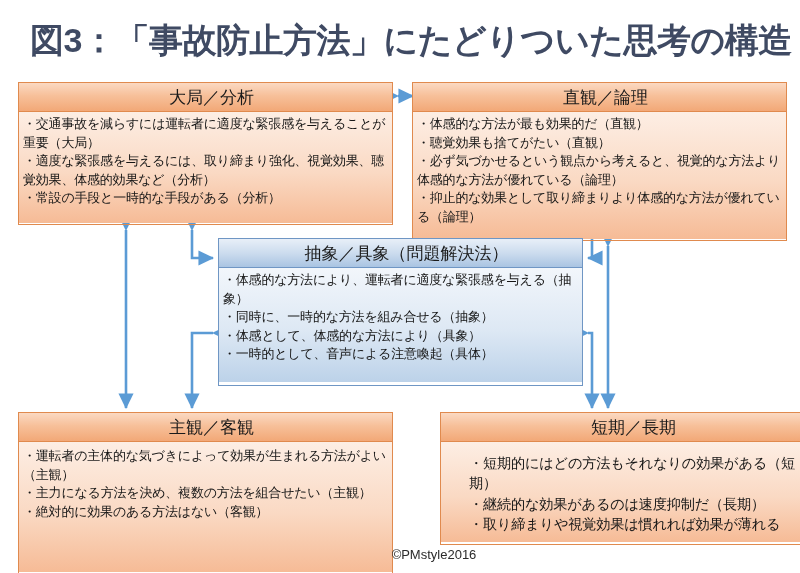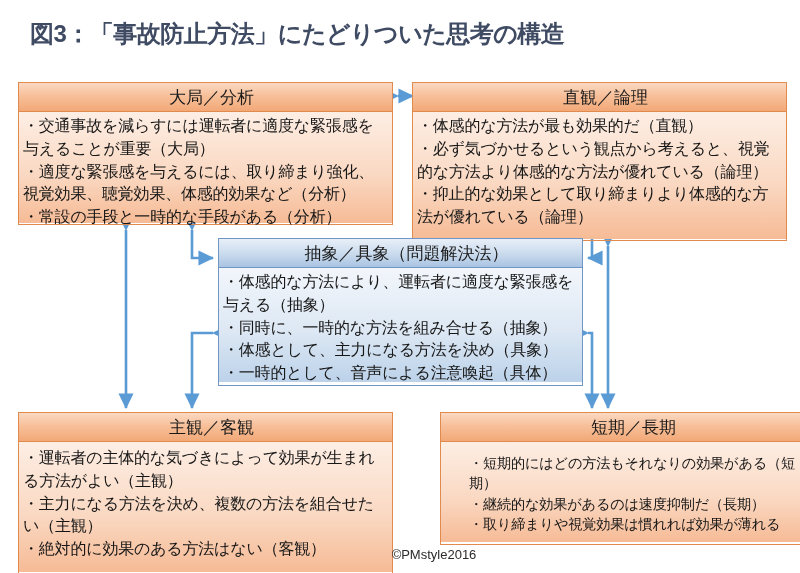--- a/index.html
+++ b/index.html
@@ -8,39 +8,39 @@
     background:#ffffff;
     font-family:"Liberation Sans","DejaVu Sans",sans-serif;
     overflow:hidden;
     position:relative;
   }
   .canvas{position:relative;width:800px;height:573px;}
 
   
   .title{
     position:absolute;left:30px;top:18px;
-    font-size:24px;font-weight:bold;
+    font-size:34px;font-weight:bold;
     color:#3f4a63;
     letter-spacing:-0.5px;
     white-space:nowrap;
   }
 
   
   .box{position:absolute;box-sizing:border-box;}
   .box .bx-head{
     box-sizing:border-box;
     text-align:center;
     font-size:17px;
     color:#1a1a1a;
     padding:4px 4px 3px 16px;
     line-height:1.25;
   }
   .box .bx-body{
     box-sizing:border-box;
-    font-size:16px;
+    font-size:13px;
     color:#161616;
     line-height:1.42;
     padding:3px 5px 4px 4px;
     letter-spacing:-0.2px;
   }
   .bx-body p{margin:0;}
 
   
   .orange{border:1px solid #e08a4e;}
   .orange .bx-head{
@@ -138,31 +138,32 @@
       <p>・交通事故を減らすには運転者に適度な緊張感を与えることが重要（大局）</p>
       <p>・適度な緊張感を与えるには、取り締まり強化、視覚効果、聴覚効果、体感的効果など（分析）</p>
       <p>・常設の手段と一時的な手段がある（分析）</p>
     </div>
   </div>
 
   <div class="box orange" id="box-top-right">
     <div class="bx-head">直観／論理</div>
     <div class="bx-body">
       <p>・体感的な方法が最も効果的だ（直観）</p>
+      <p>・聴覚効果も捨てがたい（直観）</p>
       <p>・必ず気づかせるという観点から考えると、視覚的な方法より体感的な方法が優れている（論理）</p>
       <p>・抑止的な効果として取り締まりより体感的な方法が優れている（論理）</p>
     </div>
   </div>
 
   <div class="box blue" id="box-center">
     <div class="bx-head">抽象／具象（問題解決法）</div>
     <div class="bx-body">
       <p>・体感的な方法により、運転者に適度な緊張感を与える（抽象）</p>
       <p>・同時に、一時的な方法を組み合せる（抽象）</p>
-      <p>・体感として、主力になる方法を決め（具象）</p>
+      <p>・体感として、体感的な方法により（具象）</p>
       <p>・一時的として、音声による注意喚起（具体）</p>
     </div>
   </div>
 
   <div class="box orange" id="box-bottom-left">
     <div class="bx-head">主観／客観</div>
     <div class="bx-body">
       <p>・運転者の主体的な気づきによって効果が生まれる方法がよい（主観）</p>
       <p>・主力になる方法を決め、複数の方法を組合せたい（主観）</p>
       <p>・絶対的に効果のある方法はない（客観）</p>

